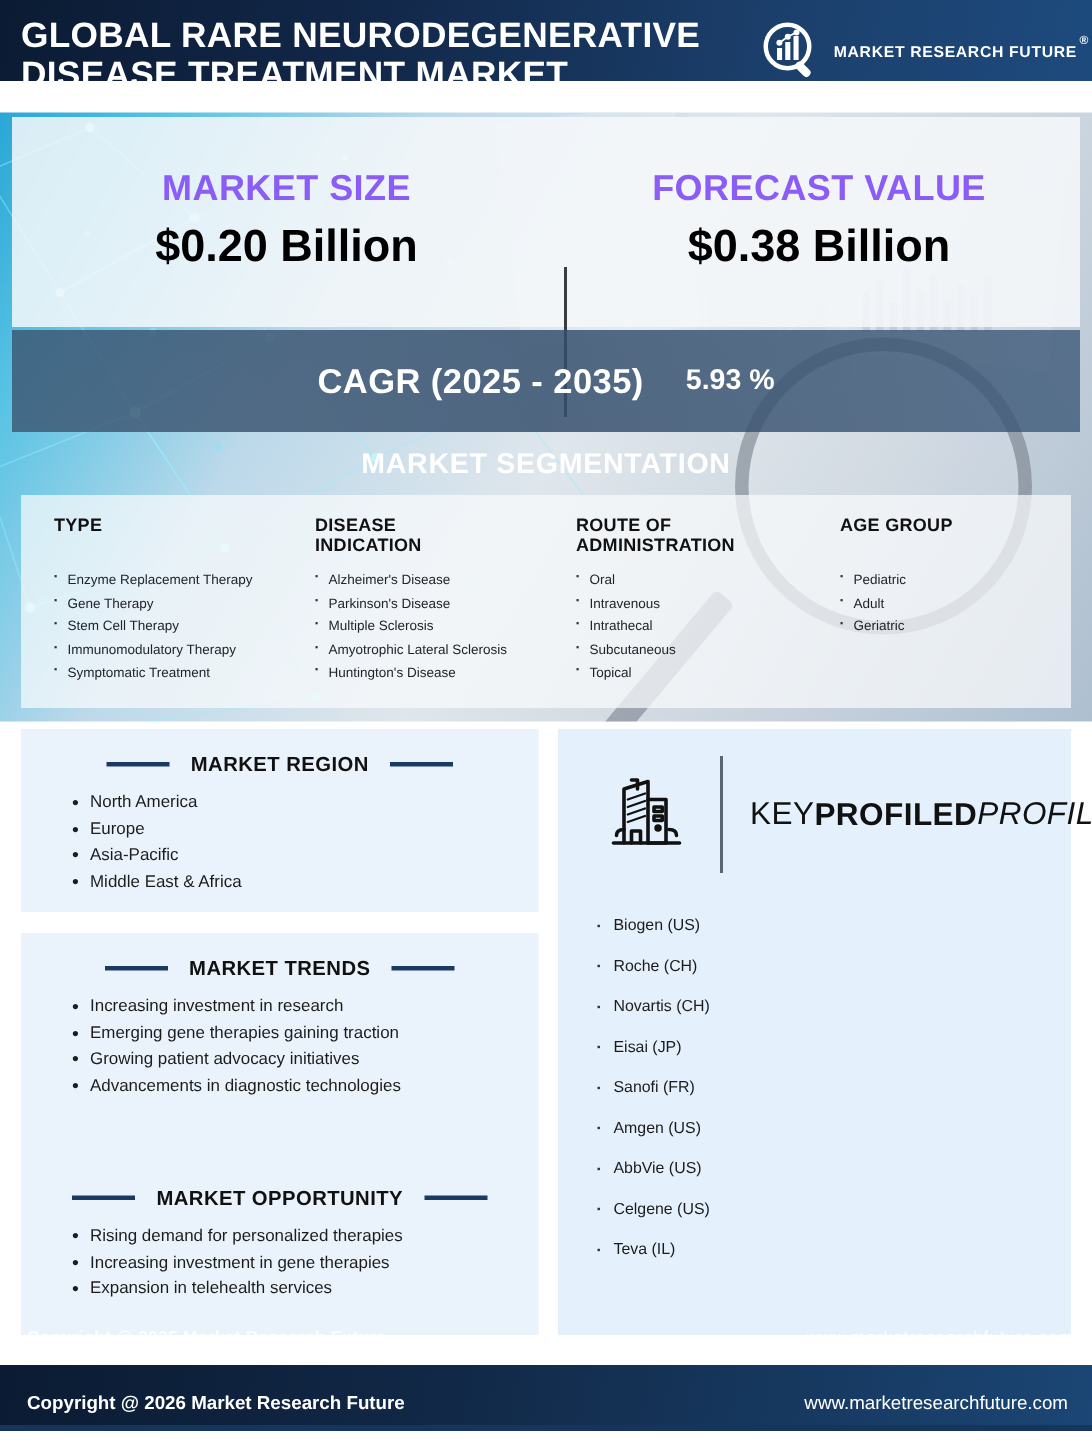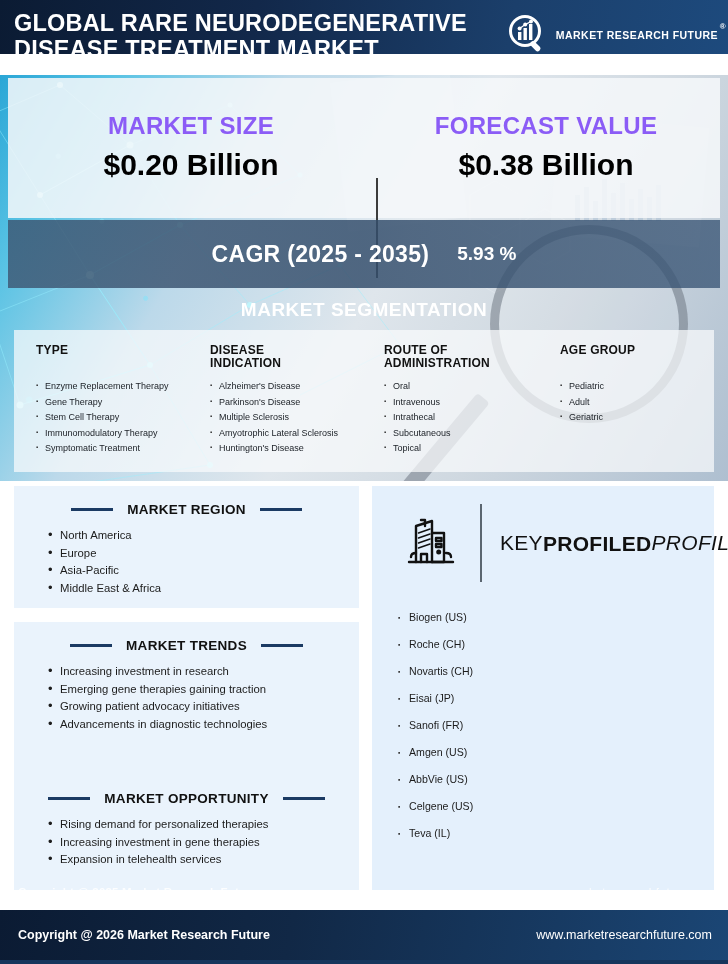--- a/index.html
+++ b/index.html
@@ -118,21 +118,21 @@
   .clist li{font-size:10.6px;color:#1c1c1c;line-height:27px;position:relative;padding-left:11px;}
   .clist li:before{content:"\25AA";position:absolute;left:0;top:0;font-size:6.5px;color:#333;}
 
   
   .wm{position:absolute;font-size:11.5px;font-weight:bold;color:rgba(255,255,255,.88);letter-spacing:.2px;white-space:nowrap;}
   .wm-left{left:18px;top:886px;}
   .wm-right{right:12px;top:886px;font-weight:normal;letter-spacing:.6px;}
 
   
   .footer{
-    position:absolute;left:0;top:910px;width:728px;height:54px;
+    position:absolute;left:0;top:910px;width:728px;height:44px;
     background:linear-gradient(100deg,#0b1b33 0%,#112846 40%,#1b4675 100%);
   }
   .footer .cp{position:absolute;left:18px;top:18px;color:#ffffff;font-size:12.5px;font-weight:bold;}
   .footer .url{position:absolute;right:16px;top:18px;color:#ffffff;font-size:12.5px;}
   .footer .rule{position:absolute;left:0;bottom:0;width:728px;height:4px;background:#16355c;}
 </style>
 </head>
 <body>
 
 <div class="page">

